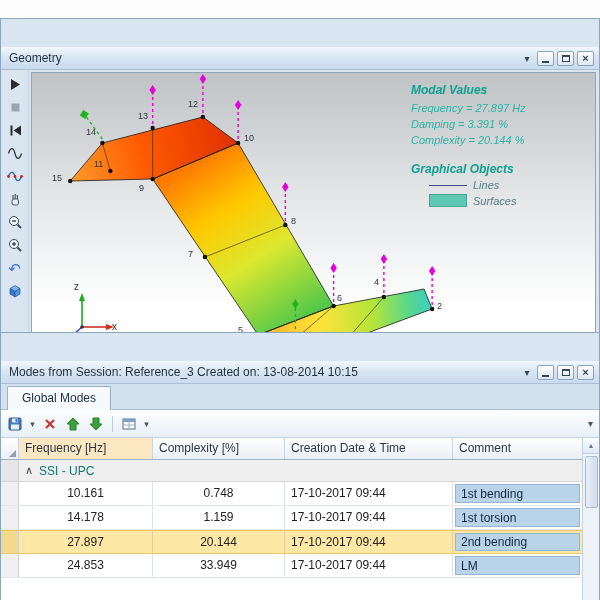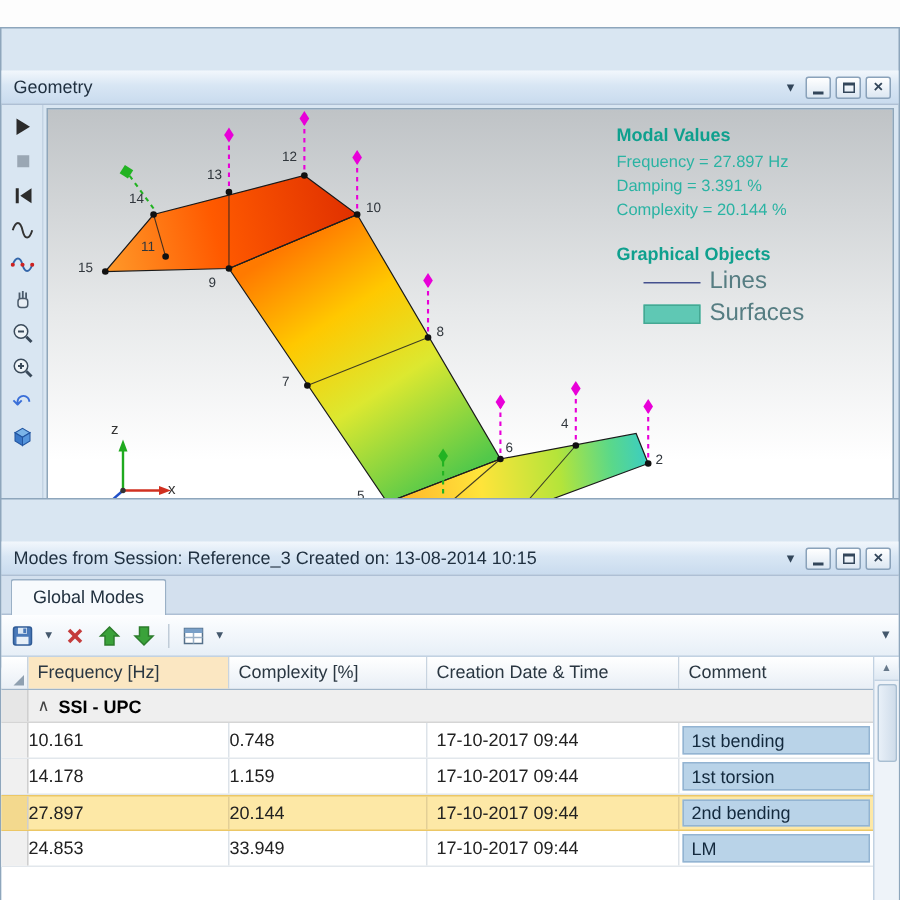--- a/index.html
+++ b/index.html
@@ -31,28 +31,28 @@
   .tool.undo { color:#3a6fd8; font-size:15px; line-height:1; }
   .tool.bottom-arrow { position:absolute; bottom:2px; color:#44586c; font-size:11px; }
 
   .viewport { flex:1; margin:2px 3px 3px 2px; border:1px solid #8fa6ba; position:relative; overflow:hidden;
     background:linear-gradient(180deg,#bfc3c6 0%,#e7e9ea 45%,#ffffff 78%); }
   .scene { position:absolute; left:0; top:0; width:100%; height:100%; }
 
   .node-labels { position:absolute; inset:0; pointer-events:none; }
   .node-labels span { position:absolute; font-size:9px; color:#30363c; }
 
-  .overlay { position:absolute; right:14px; top:10px; width:170px; }
+  .overlay { position:absolute; right:14px; top:10px; width:170px;font-style:italic; }
   .ov-h { font-size:12px; font-weight:bold; color:#0fa08e; margin-bottom:3px; }
   .ov-line { font-size:11px; color:#2ab3a3; line-height:16px; }
   .ov-gap { height:14px; }
   .legend-row { display:flex; align-items:center; gap:6px; margin:3px 0 3px 18px; }
   .line-swatch { width:38px; height:0; border-top:1px solid #44508e; }
   .surf-swatch { width:38px; height:13px; background:#5fc8b4; border:1px solid #45a893; }
-  .legend-label { font-size:16px; color:#567d82; }
+  .legend-label { font-size:11px; color:#567d82; }
 
   .axis { position:absolute; left:20px; bottom:26px; width:70px; height:64px; }
 
   
   .tabstrip { height:26px; background:#d3e0ee; display:flex; align-items:flex-end; padding-left:6px;
     border-bottom:1px solid #aebfd4; }
   .tab { font-size:12px; color:#22313f; background:#f7fafd; border:1px solid #9ab0c6; border-bottom:none;
     border-radius:2px 2px 0 0; padding:4px 14px 5px 14px; position:relative; top:1px; }
 
   .htoolbar { height:28px; background:linear-gradient(#fdfeff,#e7eff7); border-bottom:1px solid #c2d2e2;
@@ -76,25 +76,25 @@
   .hcell.sorted { background:#fbe7c2; }
   .c-ind { width:18px; padding:0; position:relative; }
   .corner-tri { position:absolute; right:2px; bottom:2px; width:0; height:0;
     border-left:7px solid transparent; border-bottom:7px solid #8fa0b0; }
   .c-freq { width:134px; } .c-comp { width:132px; } .c-date { width:168px; } .c-comment { flex:1; border-right:none; }
 
   .group-row { display:flex; align-items:center; height:22px; background:#efefef;
     border-bottom:1px solid #d5d5d5; font-size:12px; }
   .group-ind { width:18px; height:100%; background:#e6e6e6; border-right:1px solid #cfcfcf; }
   .group-chevron { width:20px; text-align:center; color:#444; font-size:11px; }
-  .group-label { font-weight:bold; color:#000000; }
+  .group-label { font-weight:normal; color:#0f766e; }
 
   .drow { display:flex; height:24px; border-bottom:1px solid #e2e7ec; background:#fff; }
   .dcell { font-size:12px; color:#222; line-height:22px; border-right:1px solid #dde3e9; overflow:hidden; white-space:nowrap; }
-  .dcell.num { text-align:left; }
+  .dcell.num { text-align:center; }
   .dcell.txt { padding-left:6px; }
   .ind-cell { width:18px; background:#f0f0f0; border-right:1px solid #cfcfcf; }
   .comment-cell { flex:1; border-right:none; padding:2px; }
   .comment-chip { height:100%; background:#b9d3e8; border:1px solid #93b4d2; display:flex; align-items:center;
     padding-left:5px; font-size:12px; color:#13293d; }
   .drow.selected { background:#fde8a6; border-top:1px solid #ecc766; border-bottom:1px solid #ecc766; height:24px; }
   .drow.selected .ind-cell { background:#f3d98e; }
   .drow.selected .dcell { border-right-color:#e3cf96; }
 </style>
 </head>

